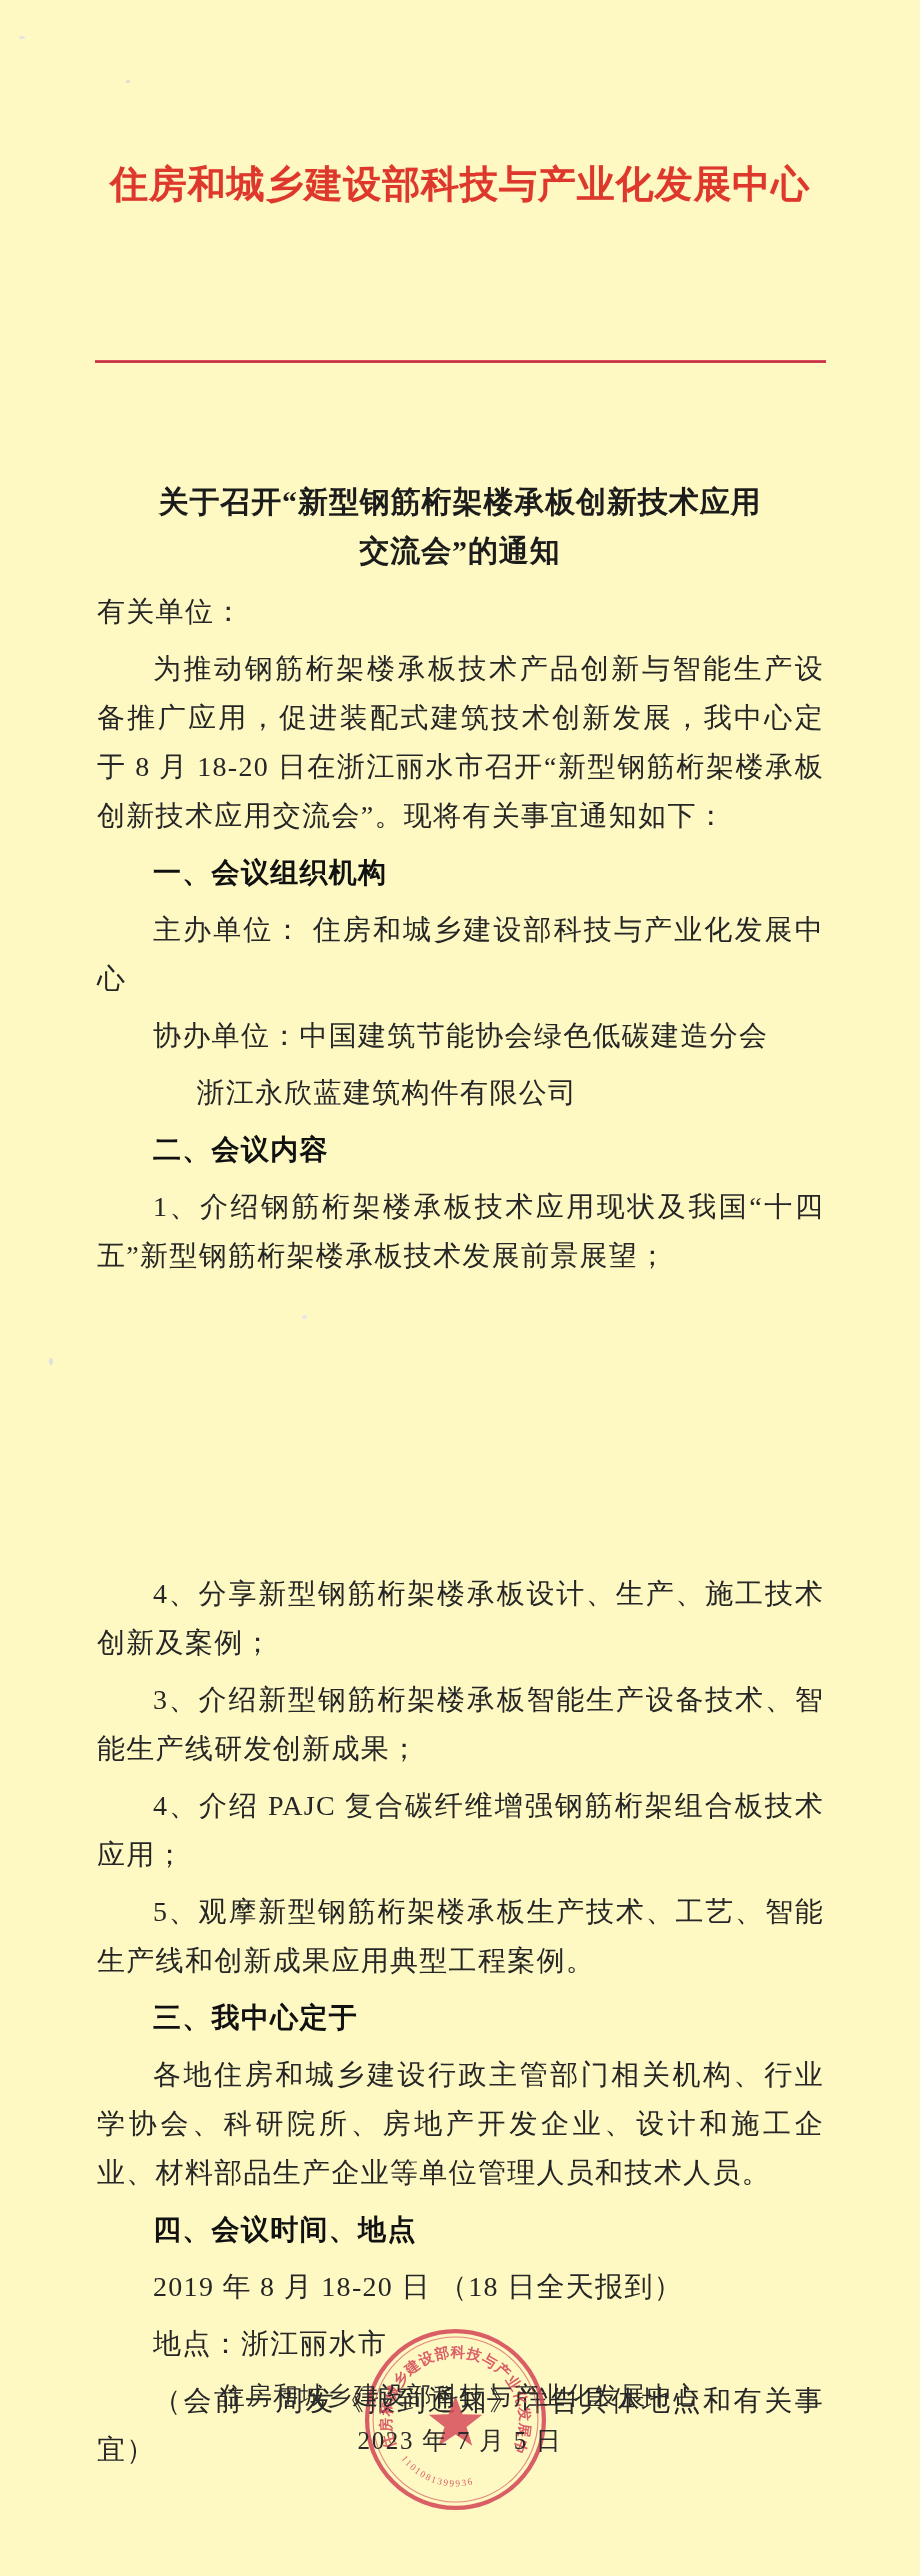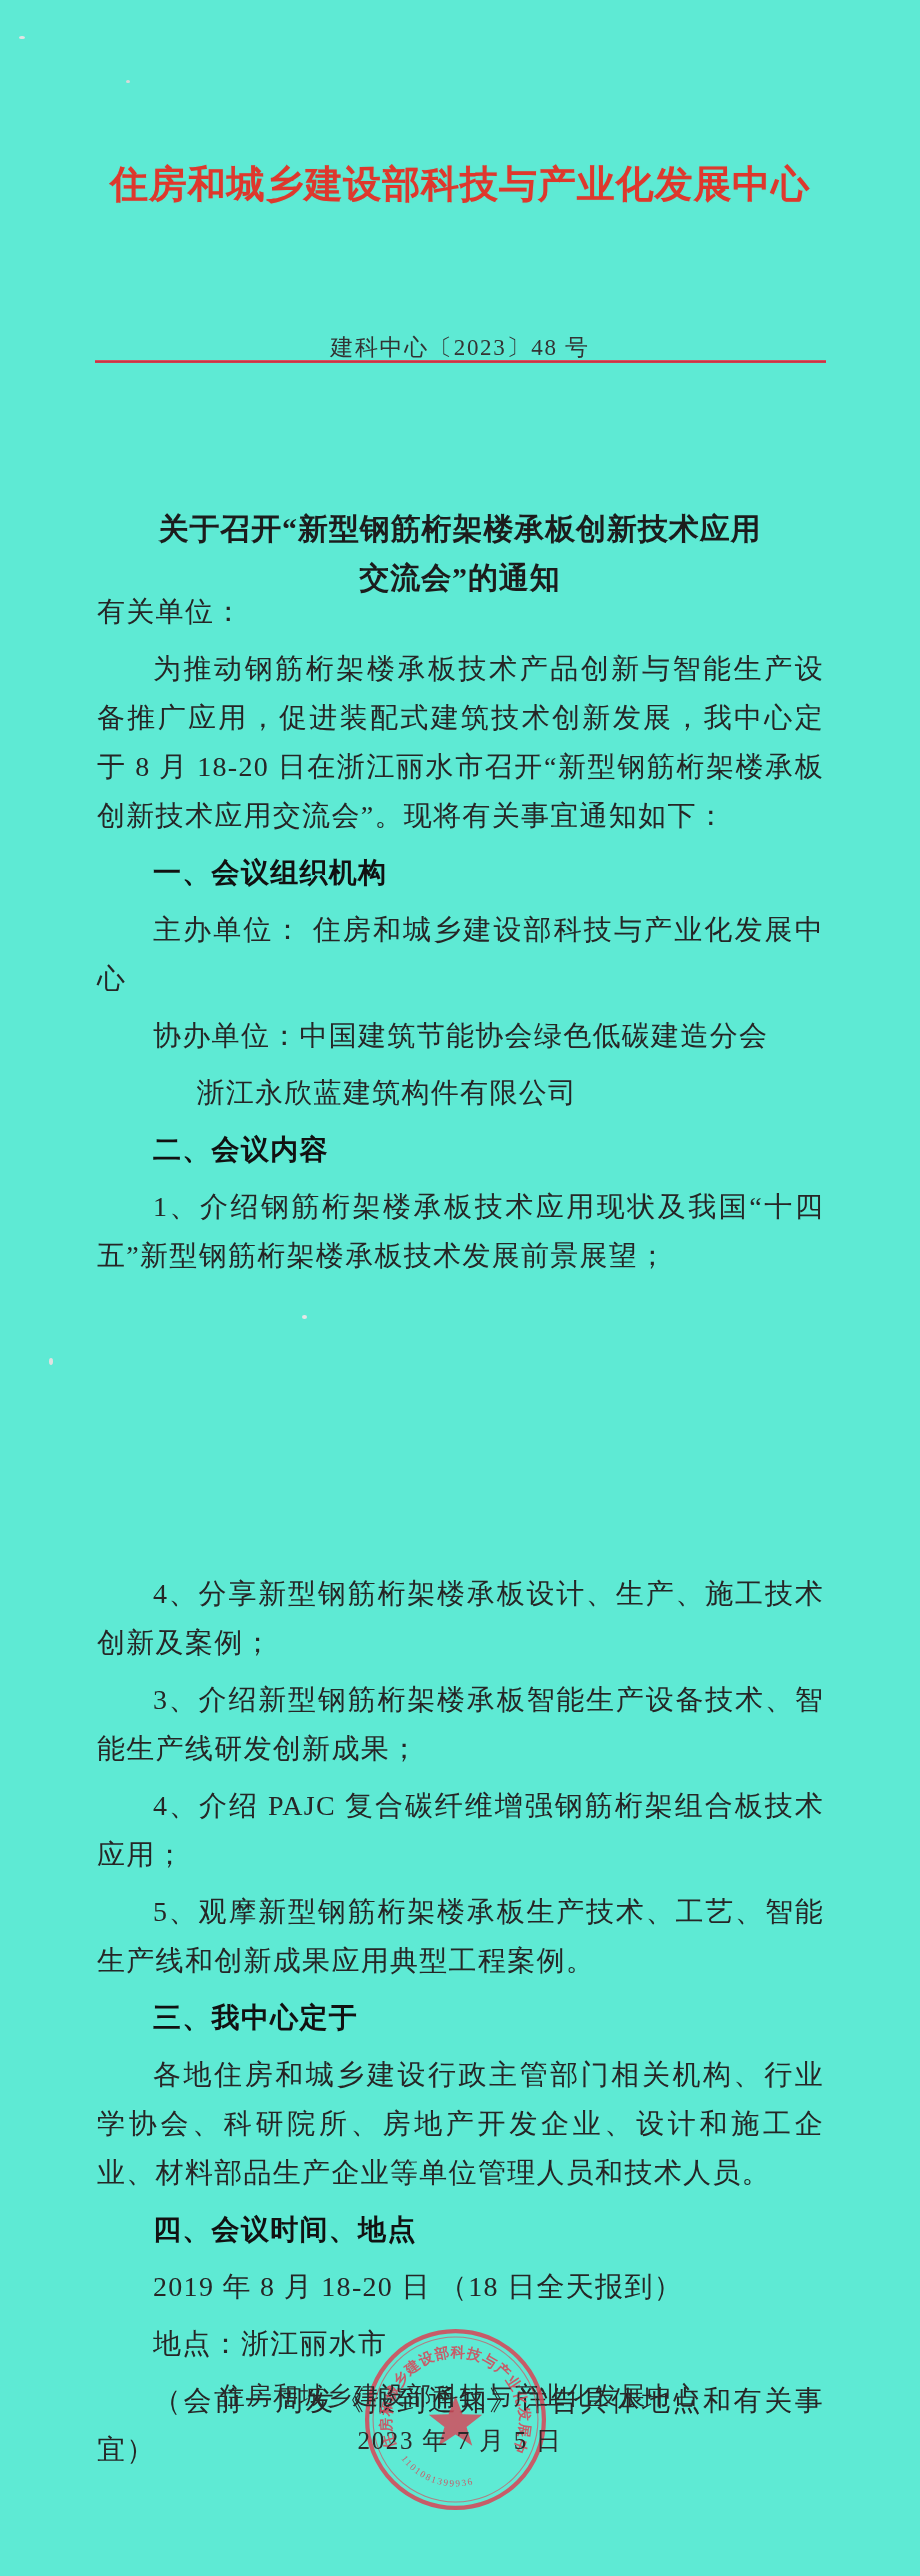--- a/index.html
+++ b/index.html
@@ -1,19 +1,19 @@
 <!DOCTYPE html>
 <html style="font-size:13.6px"><head>
 <meta charset="utf-8">
 <style>
   html,body{margin:0;padding:0;background:#ffffff;}
   .page{
     position:relative;
     width:920px;height:2576px;
-    background:#5eead4;
+    background:#fef9c3;
     overflow:hidden;
     font-family:"Liberation Serif","DejaVu Serif",serif;
     color:#222;
   }
   
   .letterhead{
     position:absolute;top:147px;left:0;width:920px;
     text-align:center;
     font-weight:bold;
     font-size:38px;
@@ -30,21 +30,21 @@
     letter-spacing:1.7px;
     color:#333;
   }
   
   .red-rule{
     position:absolute;top:360px;left:95px;width:731px;height:3.4px;
     background:linear-gradient(180deg,#e05a68 0%,#c22f3e 60%,#d8495c 100%);
   }
   
   .doc-title{
-    position:absolute;top:504px;left:0;width:920px;
+    position:absolute;top:477px;left:0;width:920px;
     text-align:center;
     font-weight:bold;
     font-size:30px;
     line-height:49px;
     letter-spacing:0.9px;
     color:#1c1c1c;
   }
   
   .body-text{
     position:absolute;top:579px;left:89px;width:743px;
@@ -88,21 +88,20 @@
 
   <div class="speck s1"></div>
   <div class="speck s2"></div>
   <div class="speck s3"></div>
   <div class="speck s4"></div>
 
   <div class="letterhead">
     <div>住房和城乡建设部科技与产业化发展中心</div>
   </div>
 
-  <div class="doc-number">建科中心〔2023〕48 号</div>
 
   <div class="red-rule"></div>
 
   <div class="doc-title">
     <div>关于召开“新型钢筋桁架楼承板创新技术应用</div>
     <div>交流会”的通知</div>
   </div>
 
   <div class="body-text" id="body-content">
       <p class="p-flush">有关单位：</p>

